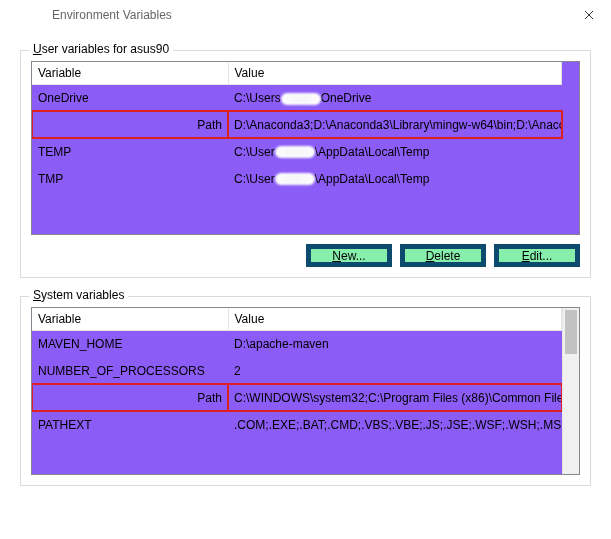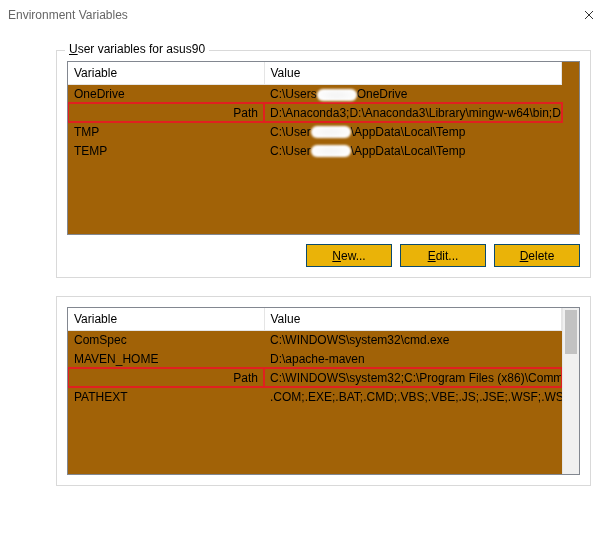--- a/index.html
+++ b/index.html
@@ -13,50 +13,50 @@
     overflow: hidden;
     position: relative;
   }
   .titlebar {
     height: 30px;
     display: flex;
     align-items: center;
     padding: 0 8px;
     color: #666;
     font-size: 12px;
+    margin-left: 44px;
   }
   .titlebar .title { flex: 1; }
   .close-btn {
     width: 28px; height: 22px;
     display: flex; align-items: center; justify-content: center;
     color: #555;
     cursor: pointer;
   }
   .content {
     padding: 6px 20px 10px 20px;
   }
   .group {
     position: relative;
     border: 1px solid #d9d9d9;
     padding: 10px 10px 10px 10px;
     margin-top: 14px;
-    margin-left: 36px;
   }
   .group-label {
     position: absolute;
     top: -9px;
     left: 8px;
     background: #fff;
     padding: 0 4px;
     color: #000;
     font-size: 12px;
   }
   .listwrap {
     border: 1px solid #828790;
-    background: #a16207;
+    background: #8b5cf6;
     height: 174px;
     overflow: hidden;
     position: relative;
   }
   .listwrap.sys { height: 168px; }
   .list-scroll {
     overflow: hidden;
     height: 100%;
   }
   .scrollbar {
@@ -89,21 +89,21 @@
     border-bottom: 1px solid #e5e5e5;
     border-right: 1px solid #e5e5e5;
     color: #000;
     height: 22px;
   }
   td {
     padding: 2px 6px;
     white-space: nowrap;
     overflow: hidden;
     text-overflow: clip;
-    height: 19px;
+    height: 27px;
     vertical-align: middle;
   }
   .col-var { width: 196px; }
   tr.highlight td {
     outline: 2px solid #e02020;
     outline-offset: -1px;
     text-align: right;
   }
   .smudge {
     display: inline-block;
@@ -116,22 +116,22 @@
   }
   .btnrow {
     display: flex;
     justify-content: flex-end;
     gap: 8px;
     margin-top: 9px;
   }
   .btn {
     min-width: 86px;
     height: 23px;
-    border: 1px solid #0c4a6e;
-    background: #eab308;
+    border: 5px solid #0c4a6e;
+    background: #86efac;
     font-family: inherit;
     font-size: 12px;
     cursor: pointer;
     padding: 0 16px;
   }
   .sys-group { margin-top: 18px; }
 </style>
 </head>
 <body>
 
@@ -167,61 +167,64 @@
           <tbody id="user-rows">
               <tr>
                 <td>OneDrive</td>
                 <td><span>C:\Users</span><span class="smudge"></span><span>OneDrive</span></td>
               </tr>
               <tr class="highlight">
                 <td>Path</td>
                 <td>D:\Anaconda3;D:\Anaconda3\Library\mingw-w64\bin;D:\Anaconda3\...</td>
               </tr>
               <tr>
+                <td>TEMP</td>
+                <td><span>C:\User</span><span class="smudge"></span><span>\AppData\Local\Temp</span></td>
+              </tr>
+              <tr>
                 <td>TMP</td>
-                <td><span>C:\User</span><span class="smudge"></span><span>\AppData\Local\Temp</span></td>
-              </tr>
-              <tr>
-                <td>TEMP</td>
                 <td><span>C:\User</span><span class="smudge"></span><span>\AppData\Local\Temp</span></td>
               </tr>
             </tbody>
         </table>
       </div>
 
     </div>
     <div class="btnrow">
       <button class="btn"><span style="text-decoration:underline">N</span><span id="nb">ew...</span></button>
+      <button class="btn"><span style="text-decoration:underline">D</span><span id="db">elete</span></button>
       <button class="btn"><span style="text-decoration:underline">E</span><span id="eb">dit...</span></button>
-      <button class="btn"><span style="text-decoration:underline">D</span><span id="db">elete</span></button>
     </div>
   </div>
 
   <div class="group sys-group">
+    <span class="group-label">
+      <span style="text-decoration:underline">S</span><span id="slbl">ystem variables</span>
+    </span>
     <div class="listwrap sys">
       <div class="list-scroll">
         <table>
           <colgroup>
               <col class="col-var">
               <col>
             </colgroup>
           <thead>
             <tr>
               <th>Variable</th>
               <th>Value</th>
             </tr>
           </thead>
           <tbody id="sys-rows">
               <tr>
-                <td>ComSpec</td>
-                <td>C:\WINDOWS\system32\cmd.exe</td>
-              </tr>
-              <tr>
                 <td>MAVEN_HOME</td>
                 <td>D:\apache-maven</td>
+              </tr>
+              <tr>
+                <td>NUMBER_OF_PROCESSORS</td>
+                <td>2</td>
               </tr>
               <tr class="highlight">
                 <td>Path</td>
                 <td>C:\WINDOWS\system32;C:\Program Files (x86)\Common Files\Ora...</td>
               </tr>
               <tr>
                 <td>PATHEXT</td>
                 <td>.COM;.EXE;.BAT;.CMD;.VBS;.VBE;.JS;.JSE;.WSF;.WSH;.MSC</td>
               </tr>
             </tbody>

